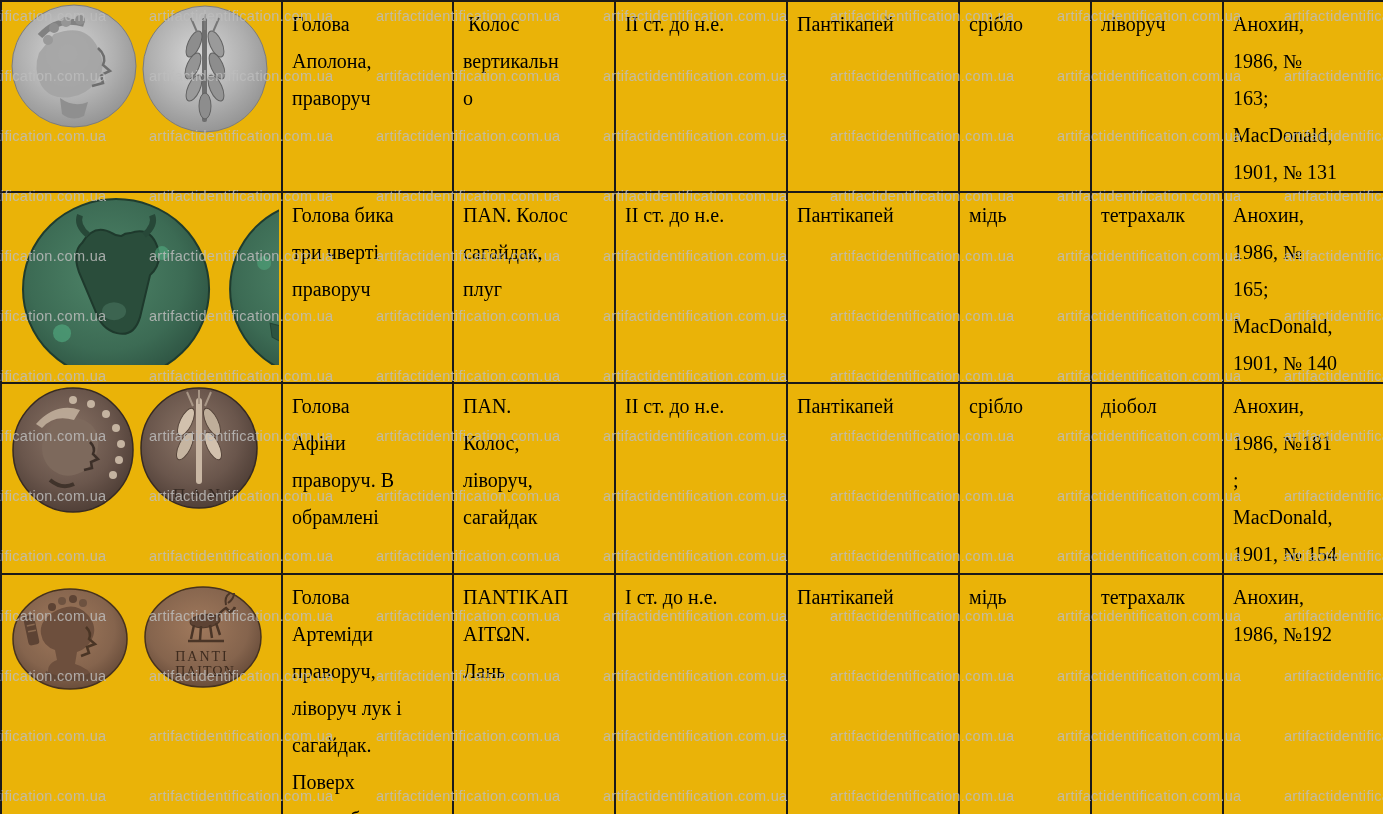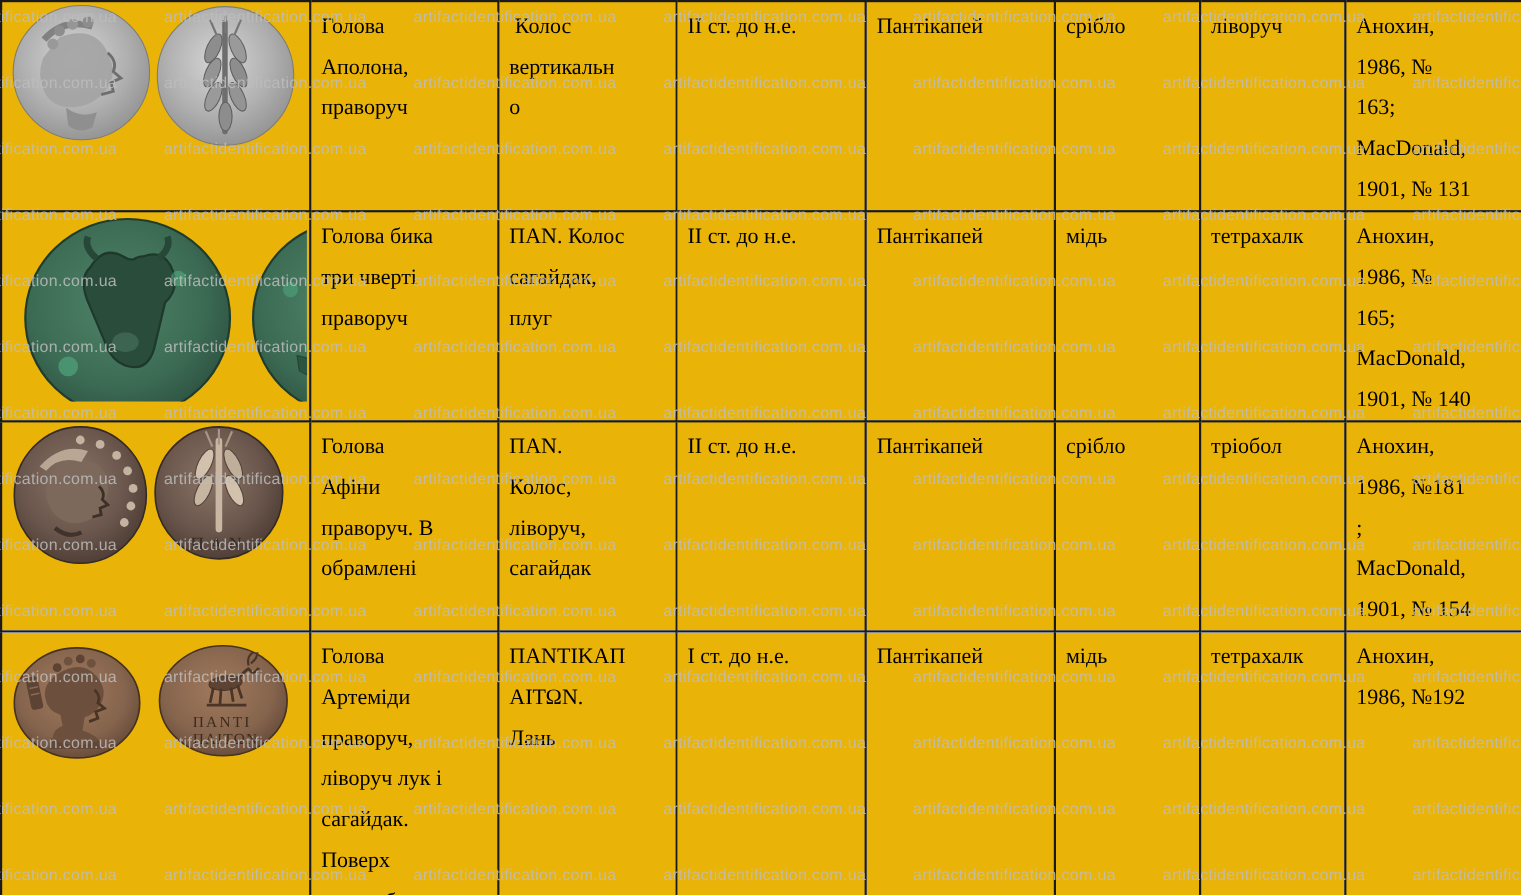--- a/index.html
+++ b/index.html
@@ -210,21 +210,21 @@
       <td>
             <div class="celltext">II ст. до н.е.</div>
           </td>
       <td>
             <div class="celltext">Пантікапей</div>
           </td>
       <td>
             <div class="celltext">срібло</div>
           </td>
       <td>
-            <div class="celltext">тріобол</div>
+            <div class="celltext">діобол</div>
           </td>
       <td>
             <div class="celltext">Анохин,
 1986, №181
 ;
 MacDonald,
 1901, № 154</div>
           </td>
     </tr>
 

